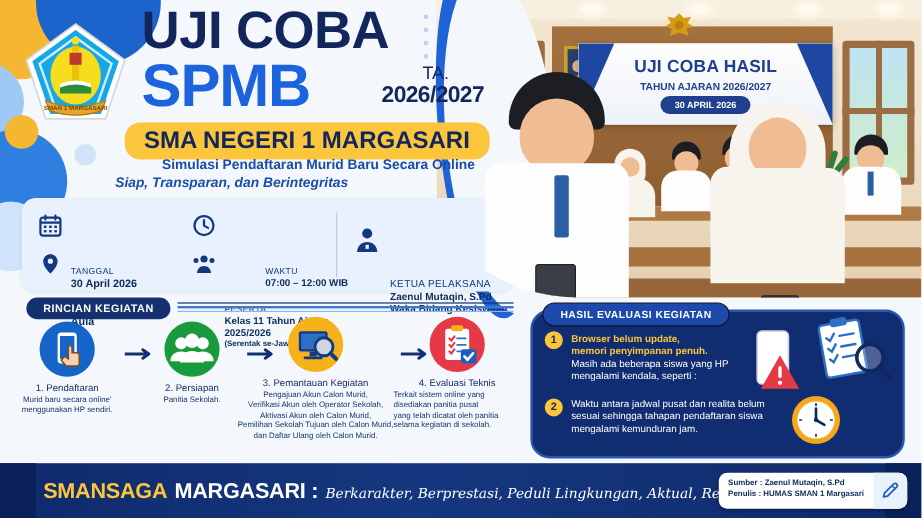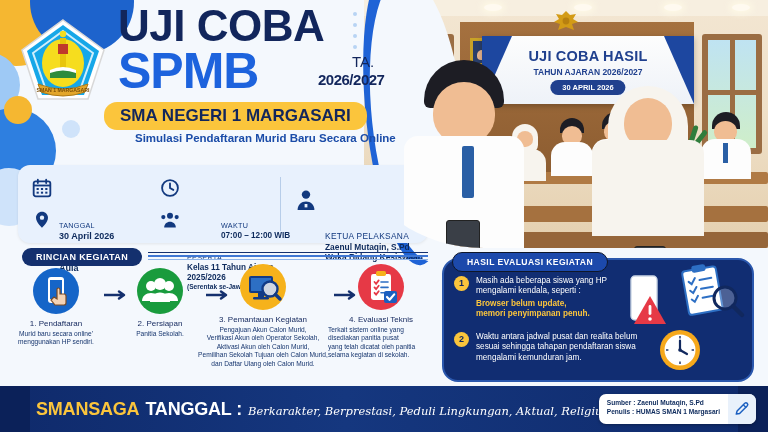--- a/index.html
+++ b/index.html
@@ -94,24 +94,24 @@
   
   .logo { position:absolute; left:20px; top:18px; width:86px; height:84px; }
   .pent { position:absolute; inset:0; }
 
   .title-uji { position:absolute; left:118px; top:4px; font-size:44px; line-height:44px;
       font-weight:800; color:#12265c; letter-spacing:-.5px; }
   .title-spmb { position:absolute; left:118px; top:46px; font-size:50px; line-height:50px;
       font-weight:800; color:#1d63dd; letter-spacing:-1px; }
   .title-ta { position:absolute; left:318px; top:54px; font-size:15px; line-height:16px;
       font-weight:400; color:#12265c;margin-left:34px; }
-  .title-year { position:absolute; left:318px; top:70px; font-size:15px; line-height:20px;
+  .title-year { position:absolute; left:318px; top:70px; font-size:19px; line-height:20px;
       font-weight:800; color:#12265c; letter-spacing:-.5px; }
   .school-pill { position:absolute; left:104px; top:102px; background:#fbc53c;
-      border-radius:13px; padding:4px 16px; font-size:17px; font-weight:800; color:#12265c; }
+      border-radius:13px; padding:4px 16px; font-size:20px; font-weight:800; color:#12265c; }
   .sub1 { position:absolute; left:96px; top:132px; font-size:11.5px; font-weight:700; color:#1b4ca8;margin-left:39px; }
   .sub2 { position:absolute; left:96px; top:147px; font-size:11.5px; font-weight:700; font-style:italic; color:#1b4ca8; }
 
   
   .infocard { position:absolute; left:18px; top:165px; width:410px; height:78px;
       background:#e8f1fd; border-radius:12px; box-shadow:0 1px 3px rgba(0,0,0,.08); }
   .infoitem { position:absolute; display:flex; gap:7px; align-items:flex-start; }
   .ii-ic { width:20px; height:22px; flex:0 0 20px; color:#12397f; }
   .ii-lab { font-size:7.2px; font-weight:400; color:#12397f; letter-spacing:.3px;margin-top:44px; }
   .ii-val { font-size:9px; font-weight:800; color:#0d2a5c; margin-top:1px; }
@@ -314,20 +314,21 @@
       <text x="43" y="73.5" font-size="5.2" font-weight="700" fill="#7a4d06" text-anchor="middle" font-family="Liberation Sans, sans-serif">SMAN 1 MARGASARI</text>
     </svg>
   </div>
 
   <div class="title-uji">UJI COBA</div>
   <div class="title-spmb">SPMB</div>
   <div class="title-ta">TA.</div>
   <div class="title-year">2026/2027</div>
   <div class="school-pill">SMA NEGERI 1 MARGASARI</div>
   <div class="sub1">Simulasi Pendaftaran Murid Baru Secara Online</div>
+  <div class="sub2">Siap, Transparan, dan Berintegritas</div>
 
   <div class="infocard">
 
     <div class="infoitem" style="left:14px; top:12px;">
       <svg class="ii-ic" viewBox="0 0 24 24">
         <rect x="2" y="4" width="20" height="18" rx="2.5" fill="none" stroke="#12397f" stroke-width="2.2"></rect>
         <path d="M2 9 h20" stroke="#12397f" stroke-width="2.2"></path>
         <path d="M7 2 v4 M17 2 v4" stroke="#12397f" stroke-width="2.2" stroke-linecap="round"></path>
         <g fill="#12397f">
             <rect x="5.5" y="12" width="2.6" height="2.4"></rect>
@@ -524,42 +525,42 @@
           <path d="M8 22 h2.4"></path>
           <path d="M33.6 22 h2.4"></path>
         </g>
       <path d="M22 12.5 V22 L29 26" stroke="#11285e" stroke-width="2.2" fill="none" stroke-linecap="round"></path>
       <circle cx="22" cy="22" r="1.8" fill="#11285e"></circle>
     </svg>
 
     <div class="ev-item" style="left:10px; top:16px; width:200px;">
       <div class="ev-num">1</div>
       <div>
+        <div class="ev-txt" style="white-space:pre-line; color:#fbc53c; font-weight:700; margin-top:2px;">Browser belum update,
+memori penyimpanan penuh.</div>
         <div class="ev-txt" style="white-space:pre-line;">Masih ada beberapa siswa yang HP
 mengalami kendala, seperti :</div>
-        <div class="ev-txt" style="white-space:pre-line; color:#fbc53c; font-weight:700; margin-top:2px;">Browser belum update,
-memori penyimpanan penuh.</div>
       </div>
     </div>
 
     <div class="ev-item" style="left:10px; top:72px; width:272px;">
       <div class="ev-num">2</div>
       <div class="ev-txt" style="white-space:pre-line;">Waktu antara jadwal pusat dan realita belum
 sesuai sehingga tahapan pendaftaran siswa
 mengalami kemunduran jam.</div>
     </div>
   </div>
   <div class="ev-pill">HASIL EVALUASI KEGIATAN</div>
 
   <div class="bottom">
     <div class="bb-edge l"></div>
     <div class="bb-edge r"></div>
     <div class="bb-text">
       <span class="bb-1">SMANSAGA</span>
-      <span class="bb-2">TANGGAL :</span>
+      <span class="bb-2">MARGASARI :</span>
       <span class="bb-3">Berkarakter, Berprestasi, Peduli Lingkungan, Aktual, Religius</span>
     </div>
     <div class="credit">
       <div class="ct">
         <div class="cl">
           <span>Sumber :</span>
           <span>Zaenul Mutaqin, S.Pd</span>
         </div>
         <div class="cl">
           <span>Penulis  :</span>

